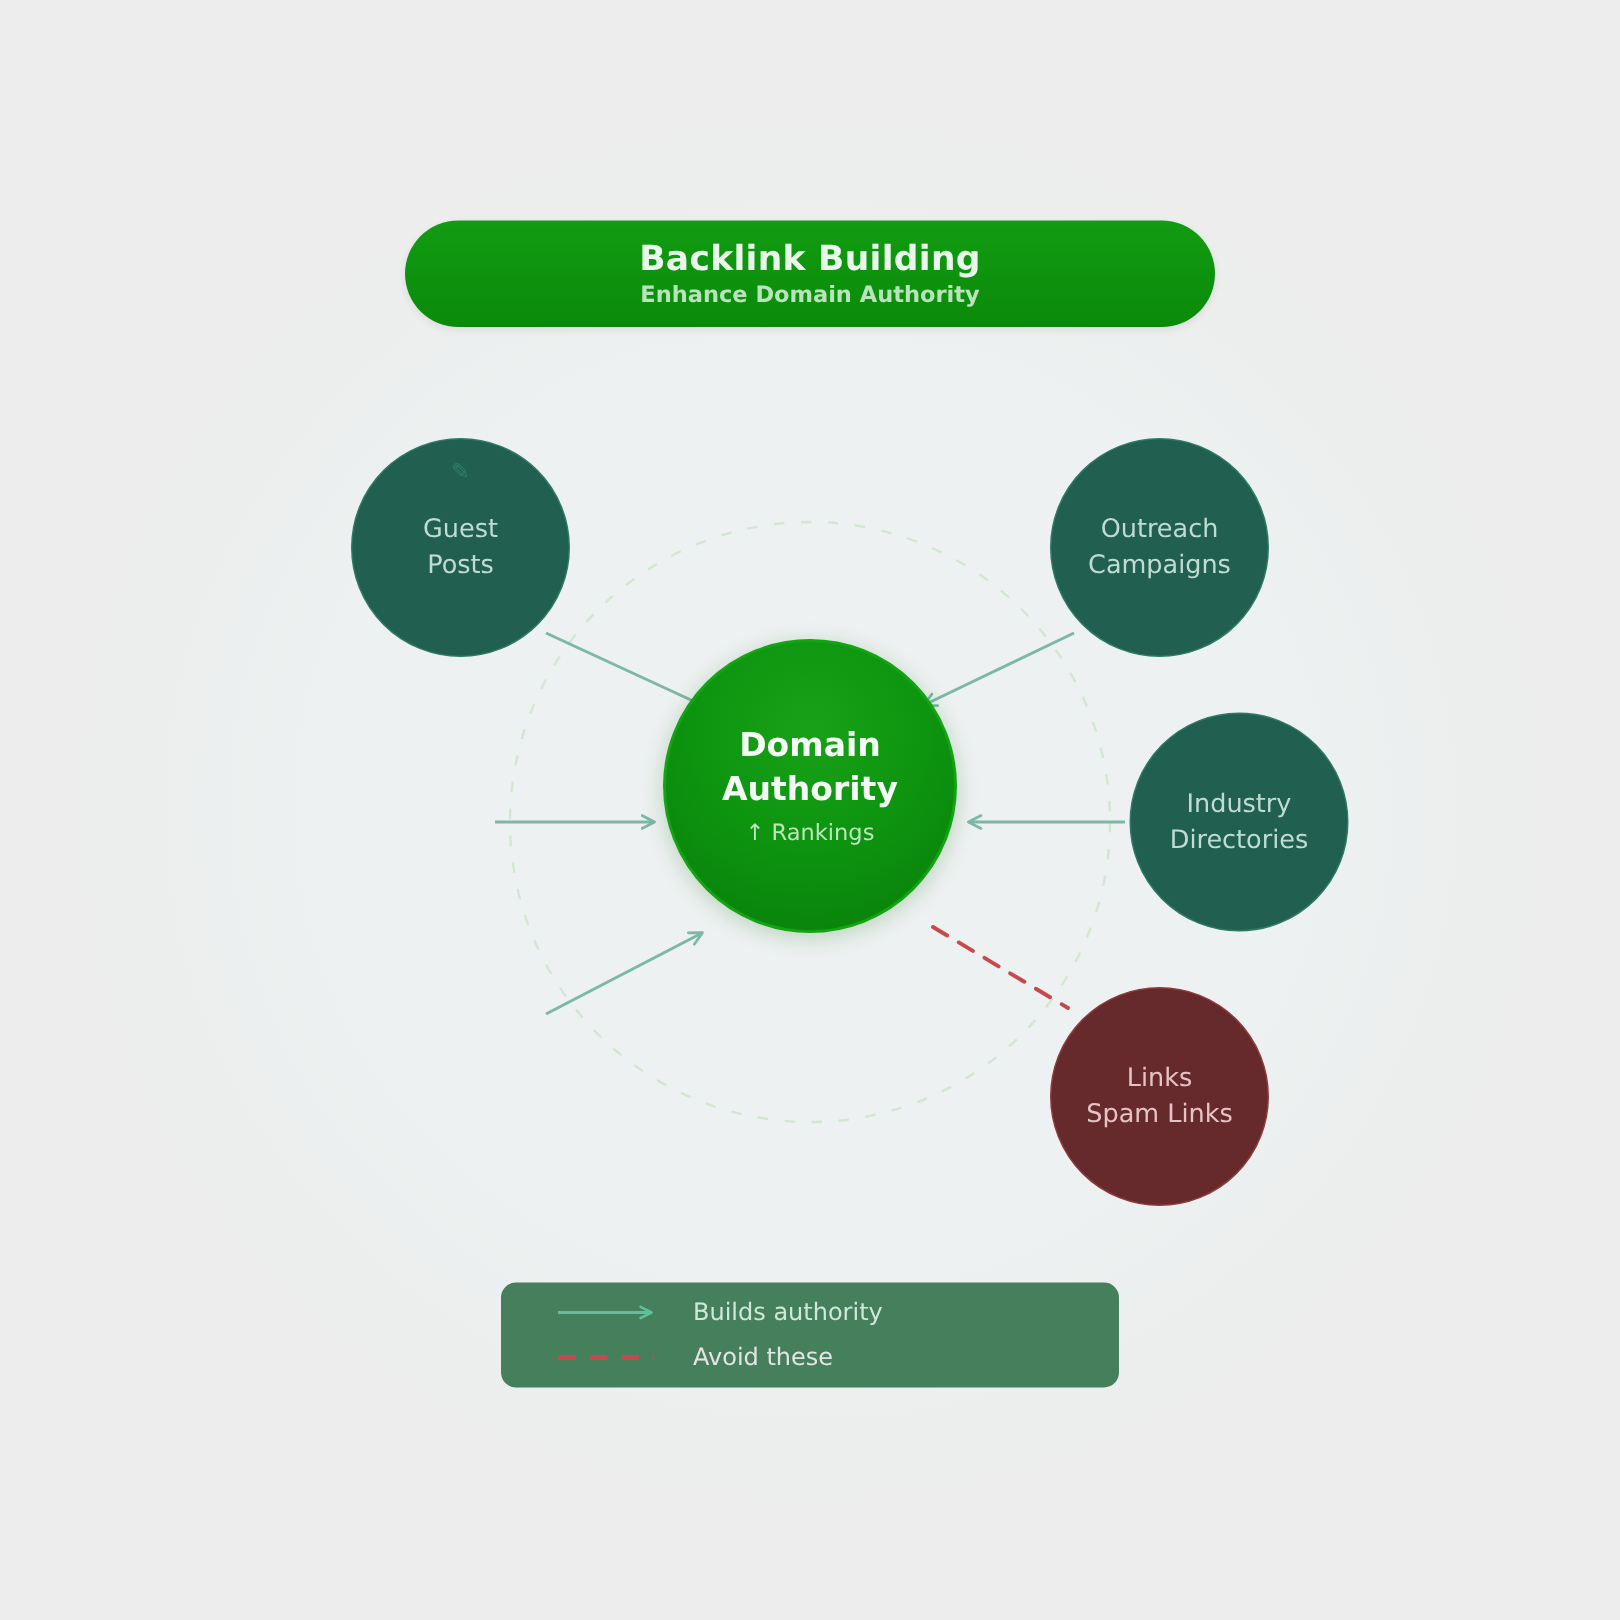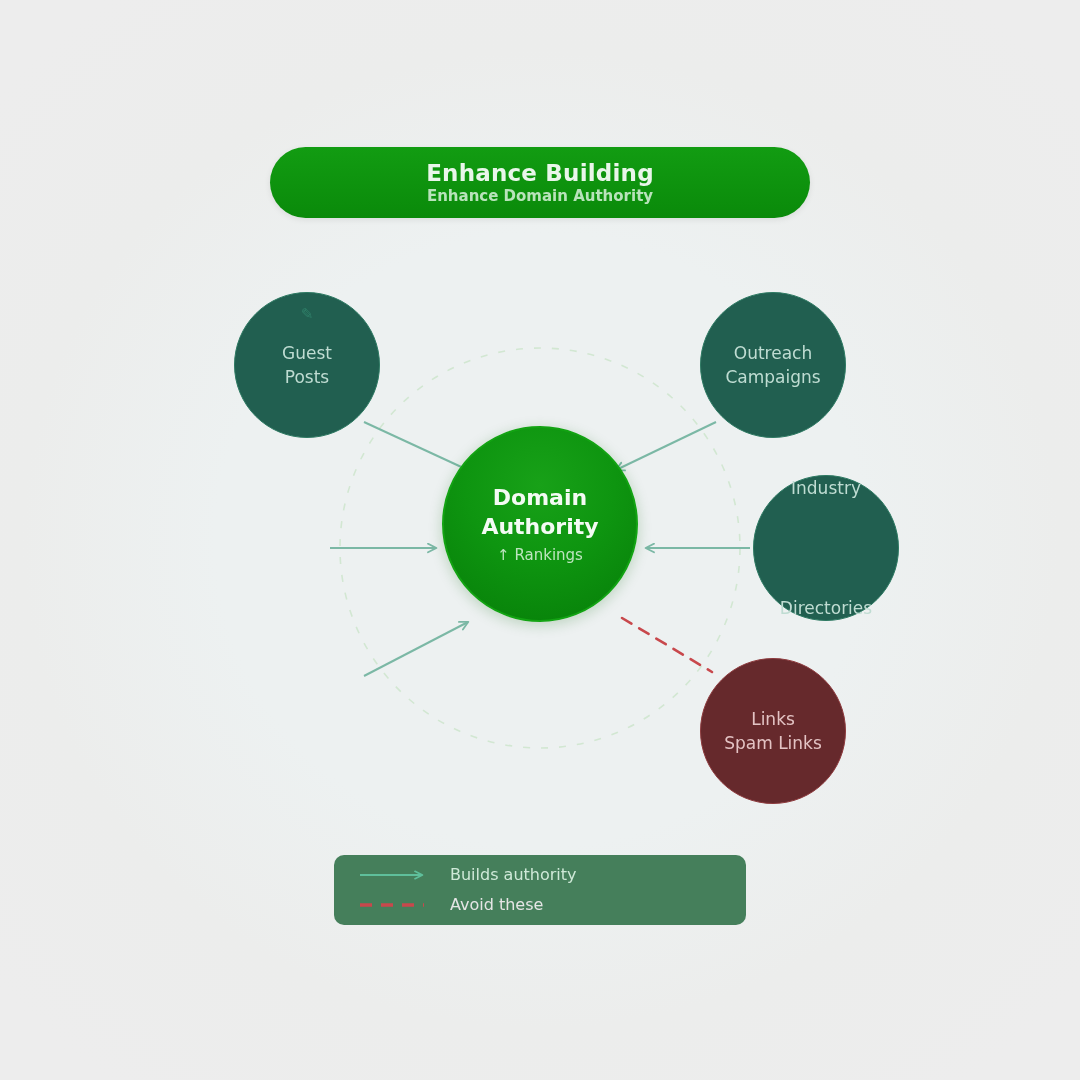--- a/index.html
+++ b/index.html
@@ -111,39 +111,39 @@
     text-align: center;
     font-size: 15px;
     color: #2f7f68;
     line-height: 1;
   }
 
   
   #node-guest      { left: 234px; top: 292px;  width: 146px; height: 146px; }
   #node-outreach   { left: 700px; top: 292px;  width: 146px; height: 146px; }
   #node-internal   { left: 181px; top: 475px;  width: 146px; height: 146px; }
-  #node-directories{ left: 753px; top: 475px;  width: 146px; height: 146px; justify-content: space-between; }
+  #node-directories{ left: 753px; top: 475px;  width: 146px; height: 146px; }
   #node-monitor    { left: 234px; top: 658px;  width: 146px; height: 146px; }
   #node-spam       { left: 700px; top: 658px;  width: 146px; height: 146px; }
   #node-center     { left: 442px; top: 426px;  width: 196px; height: 196px; }
 
   
   .legend {
     position: absolute;
     left: 334px;
     top: 855px;
     width: 412px;
     height: 70px;
     border-radius: 10px;
     background: #457f5b;
     display: flex;
     flex-direction: column;
     justify-content: center;
     gap: 6px;
-    padding-left: 24px;
+    padding-left: 36px;
     box-sizing: border-box;
   }
   .legend-row {
     display: flex;
     align-items: center;
     gap: 20px;
     height: 24px;
   }
   .legend-swatch {
     width: 72px;
@@ -156,21 +156,21 @@
   }
   .legend-label.solid { color: #cfe9d8; }
   .legend-label.dashed { color: #e5e5e5; }
 </style>
 </head>
 <body>
 
 <div id="stage">
 
   <div class="banner">
-    <div class="banner-title">Enhance Building</div>
+    <div class="banner-title">Backlink Building</div>
     <div class="banner-sub">Enhance Domain Authority</div>
   </div>
 
   <svg id="wires" viewBox="0 0 1080 1080">
     <defs>
       <marker id="arrowPos" markerWidth="11" markerHeight="11" refX="9" refY="5.5" orient="auto" markerUnits="userSpaceOnUse">
         <path d="M1,1.2 L9.4,5.5 L1,9.8" fill="none" stroke="#7bb8a5" stroke-width="1.8" stroke-linecap="round" stroke-linejoin="round"></path>
       </marker>
     </defs>
 

